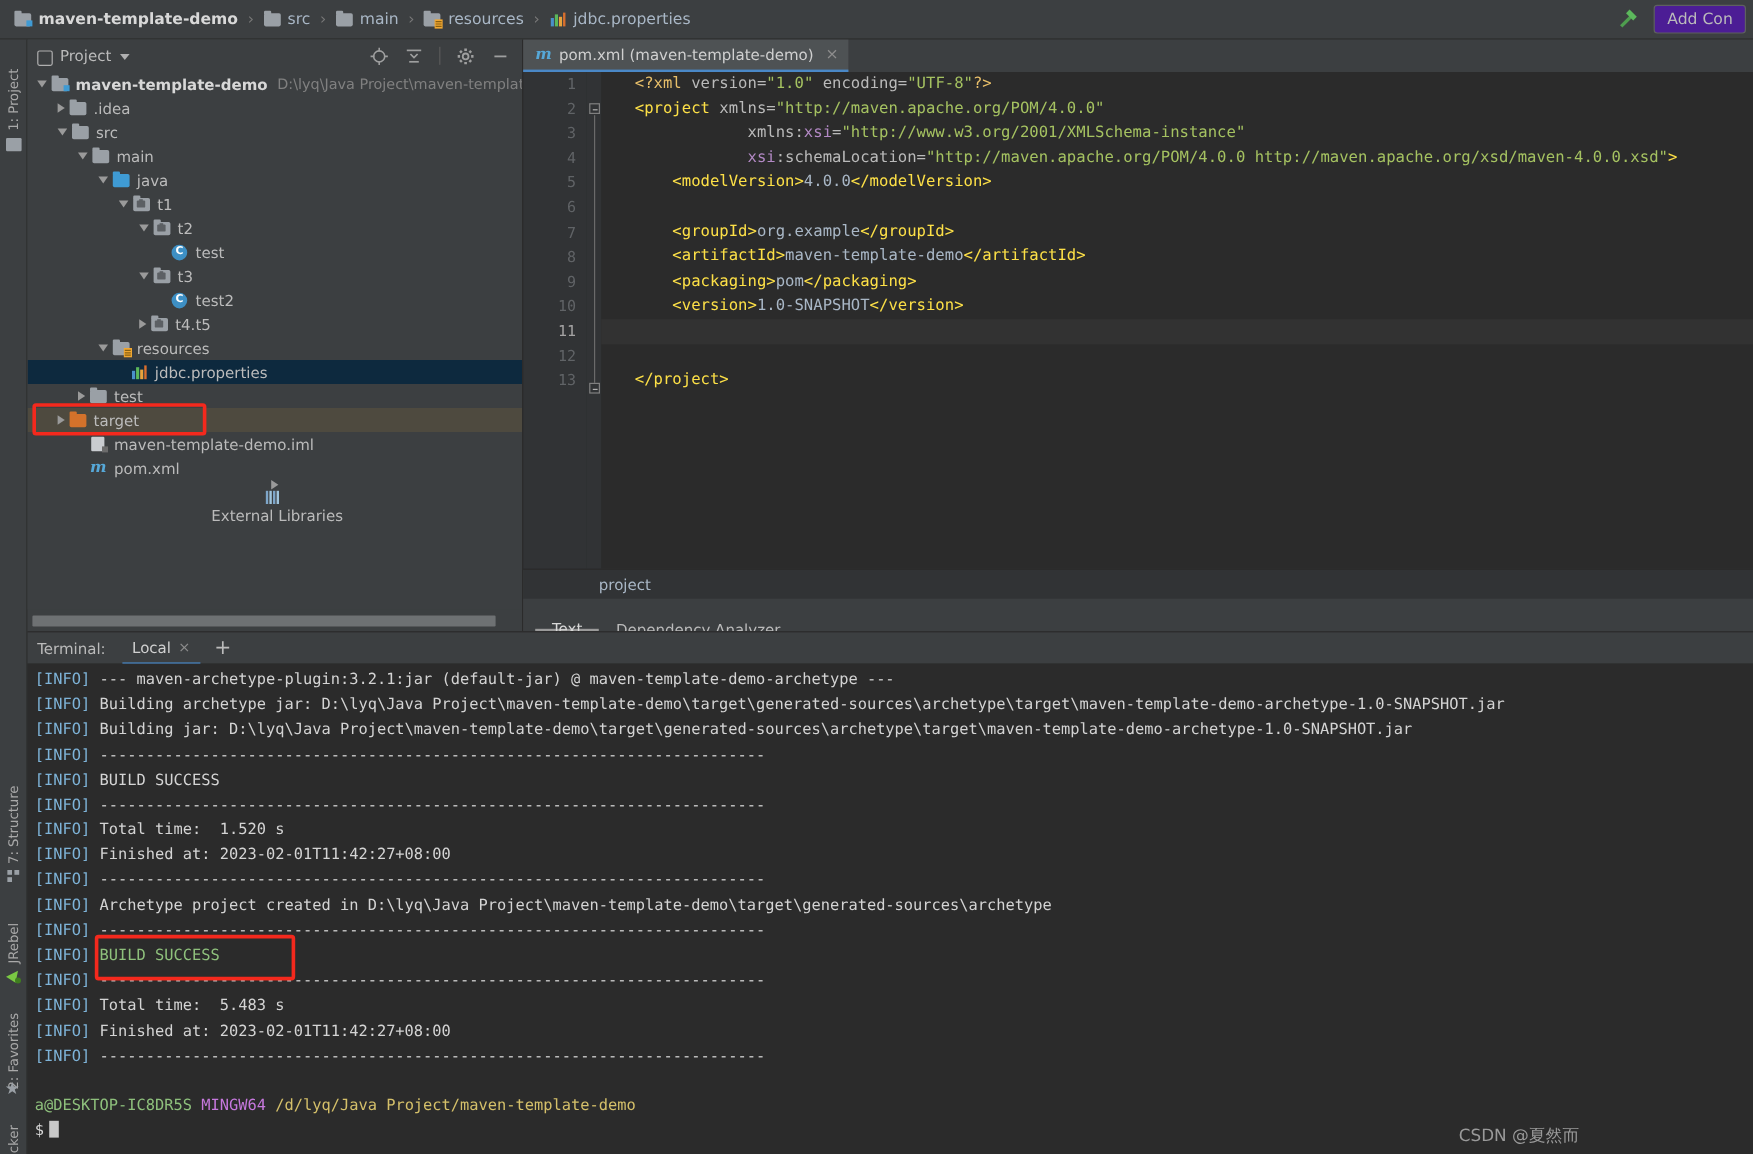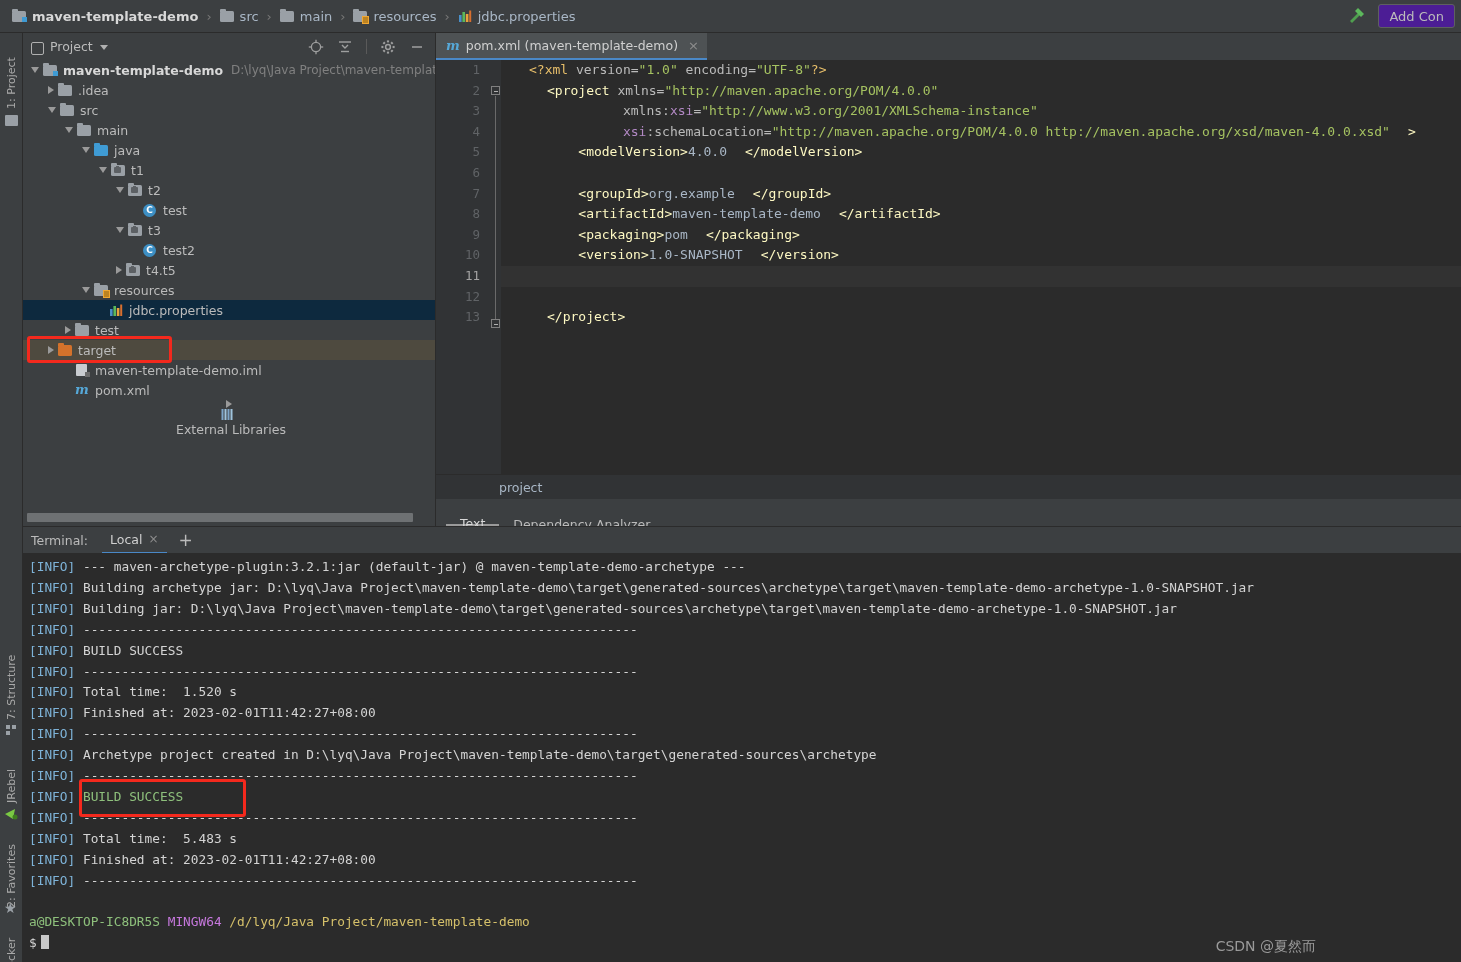--- a/index.html
+++ b/index.html
@@ -130,21 +130,21 @@
     content:''; position: absolute; left: 1.5px; top: 3.5px; width: 4px; height: 1px; background: #b0b0b0;
   }
   .foldline { position: absolute; left: 6px; width: 1px; background: #6a6a6a; }
   #codetext {
     position: absolute; left: 65px; top: 0; right: 0; bottom: 0;
     font-family: "DejaVu Sans Mono", monospace; font-size: 13px;
     white-space: pre; overflow: hidden;
   }
   .cline { height: 20.6px; line-height: 20.6px; padding-left: 28px; }
   .cline.cur { background: #323232; margin-left: -65px; padding-left: 93px; }
-  .tg { color: #fef9c3; margin-left: 18px; }
+  .tg { color: #fde047; }
   .at { color: #bababa; }
   .atv { color: #a5c261; }
   .txt { color: #a9b7c6; }
   .pi { color: #e8bf6a; }
   .ns { color: #b389c5; }
 
   #edbottom {
     position: absolute; left: 0; right: 0; bottom: 0; height: 52px; background: #3c3f41;
   }
   #bcrumb2 { height: 25px; display: flex; align-items: center; padding-left: 63px;

